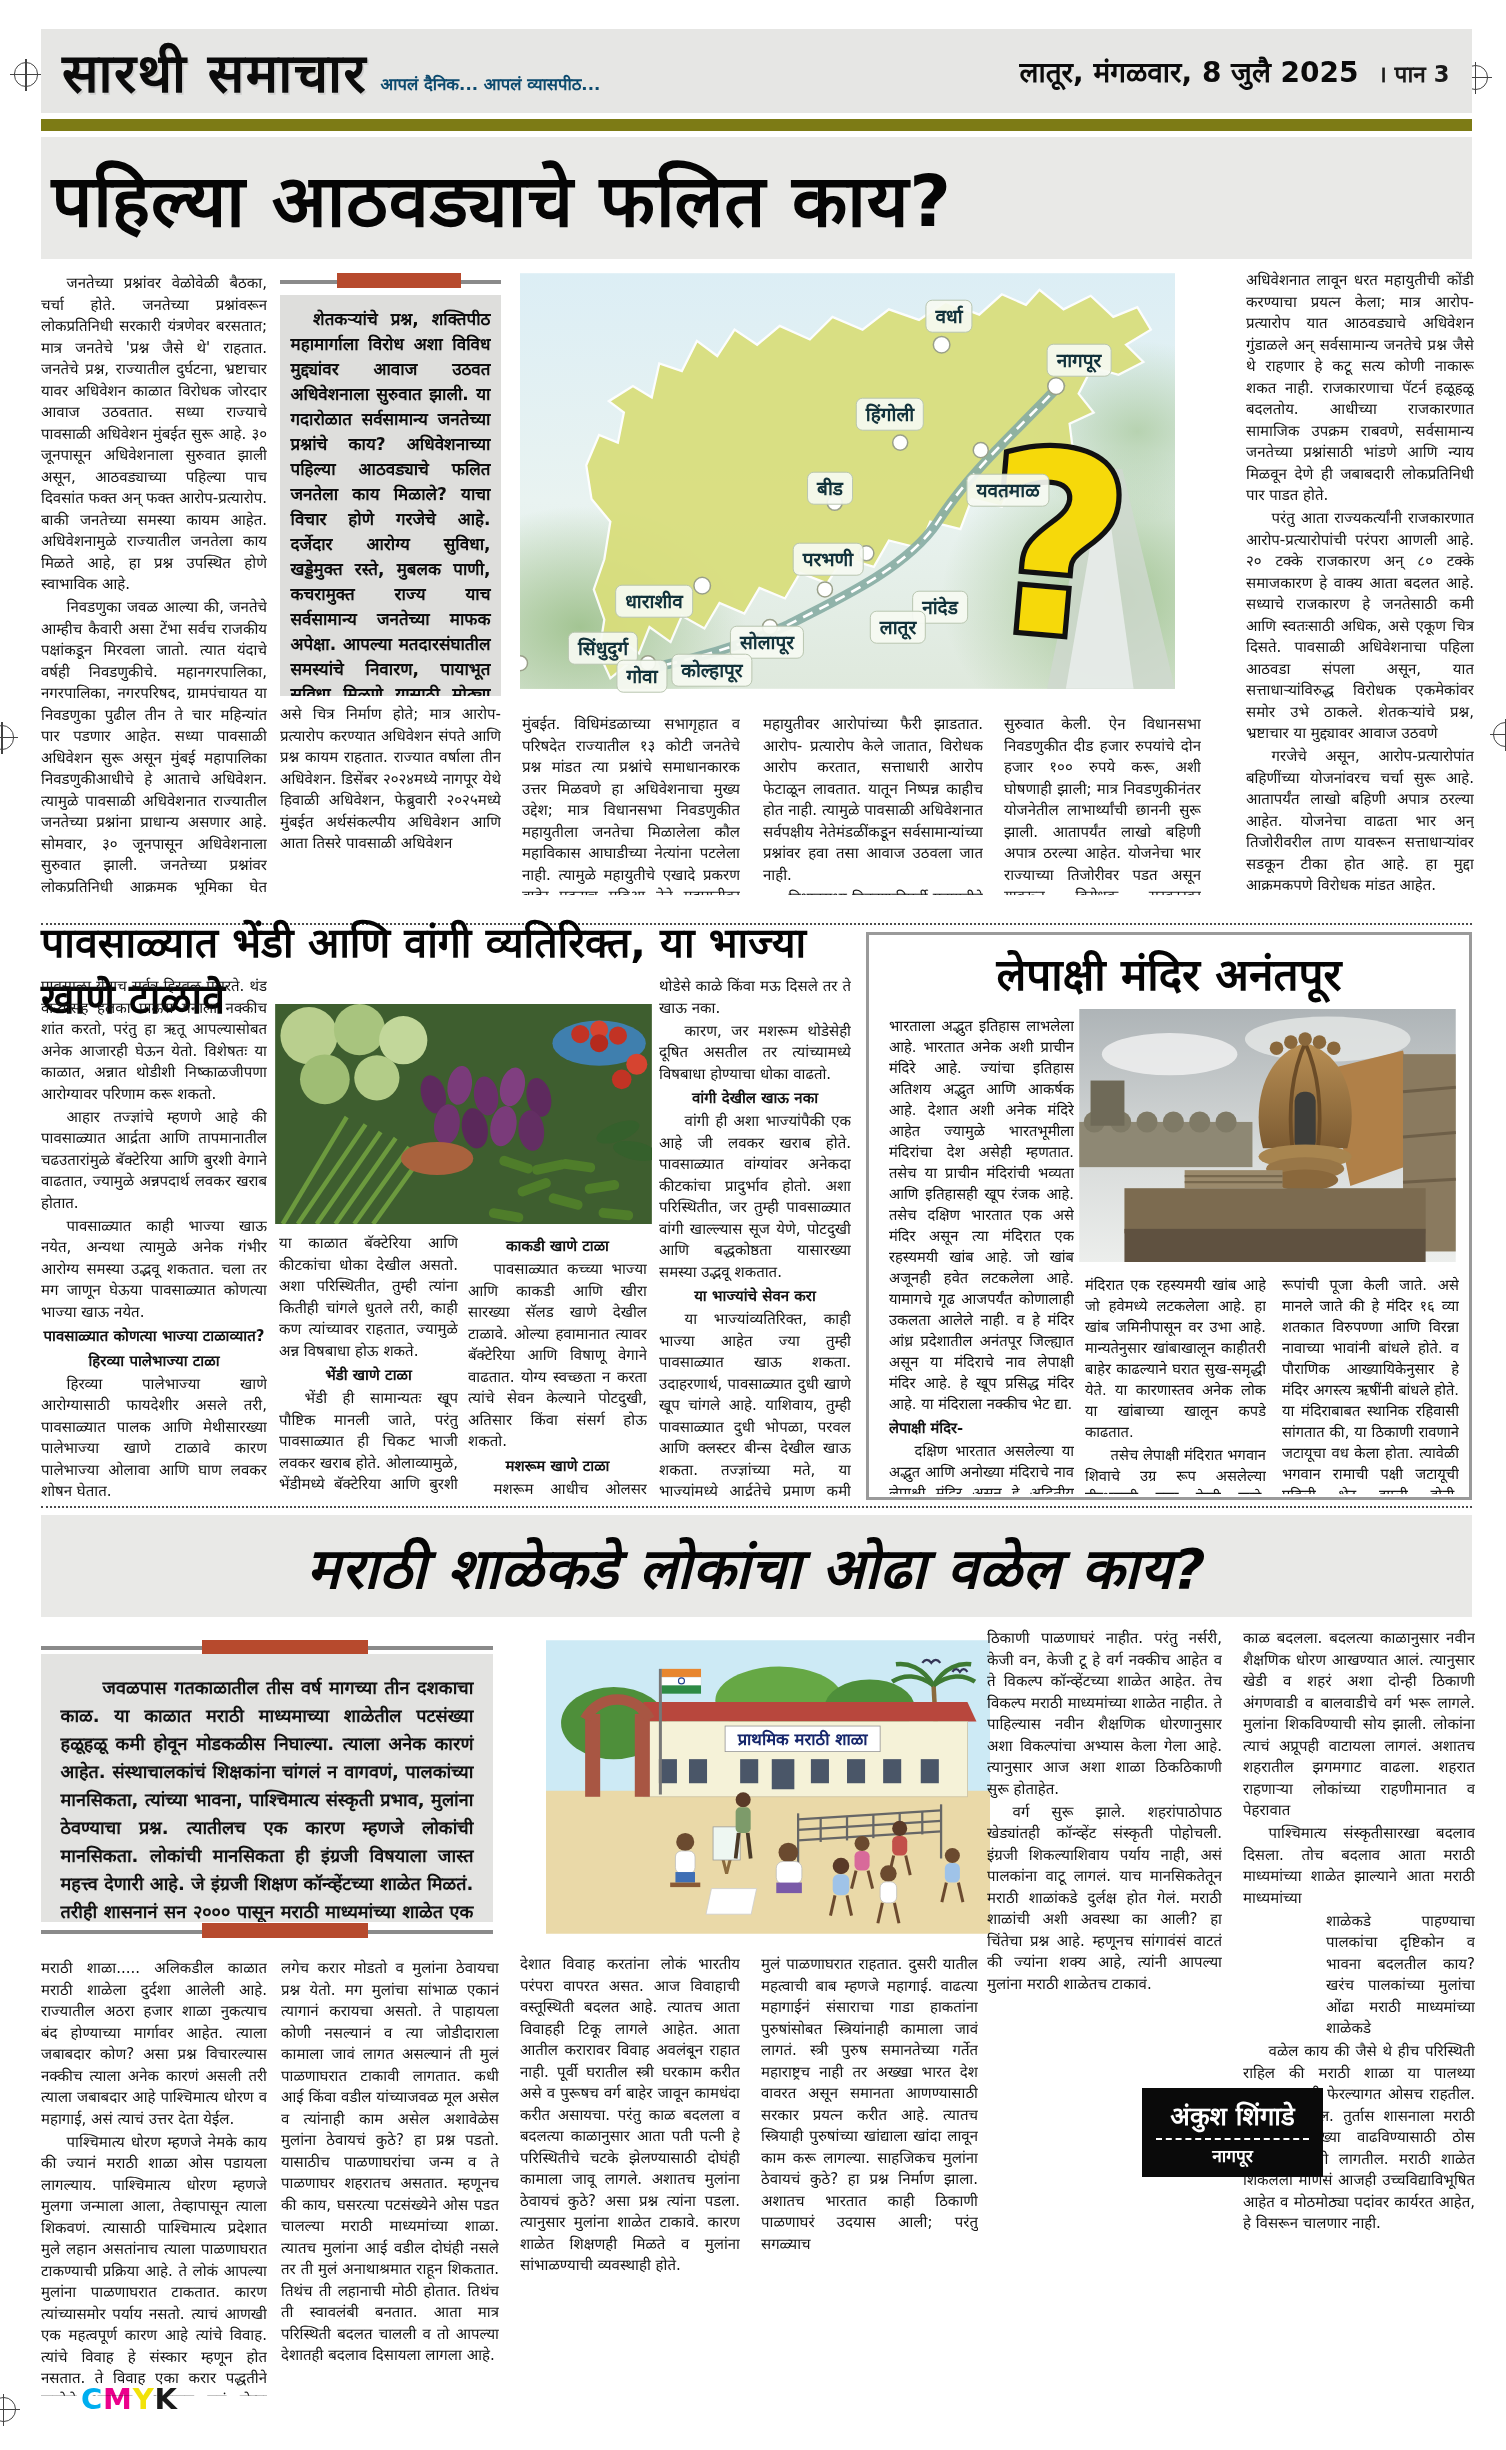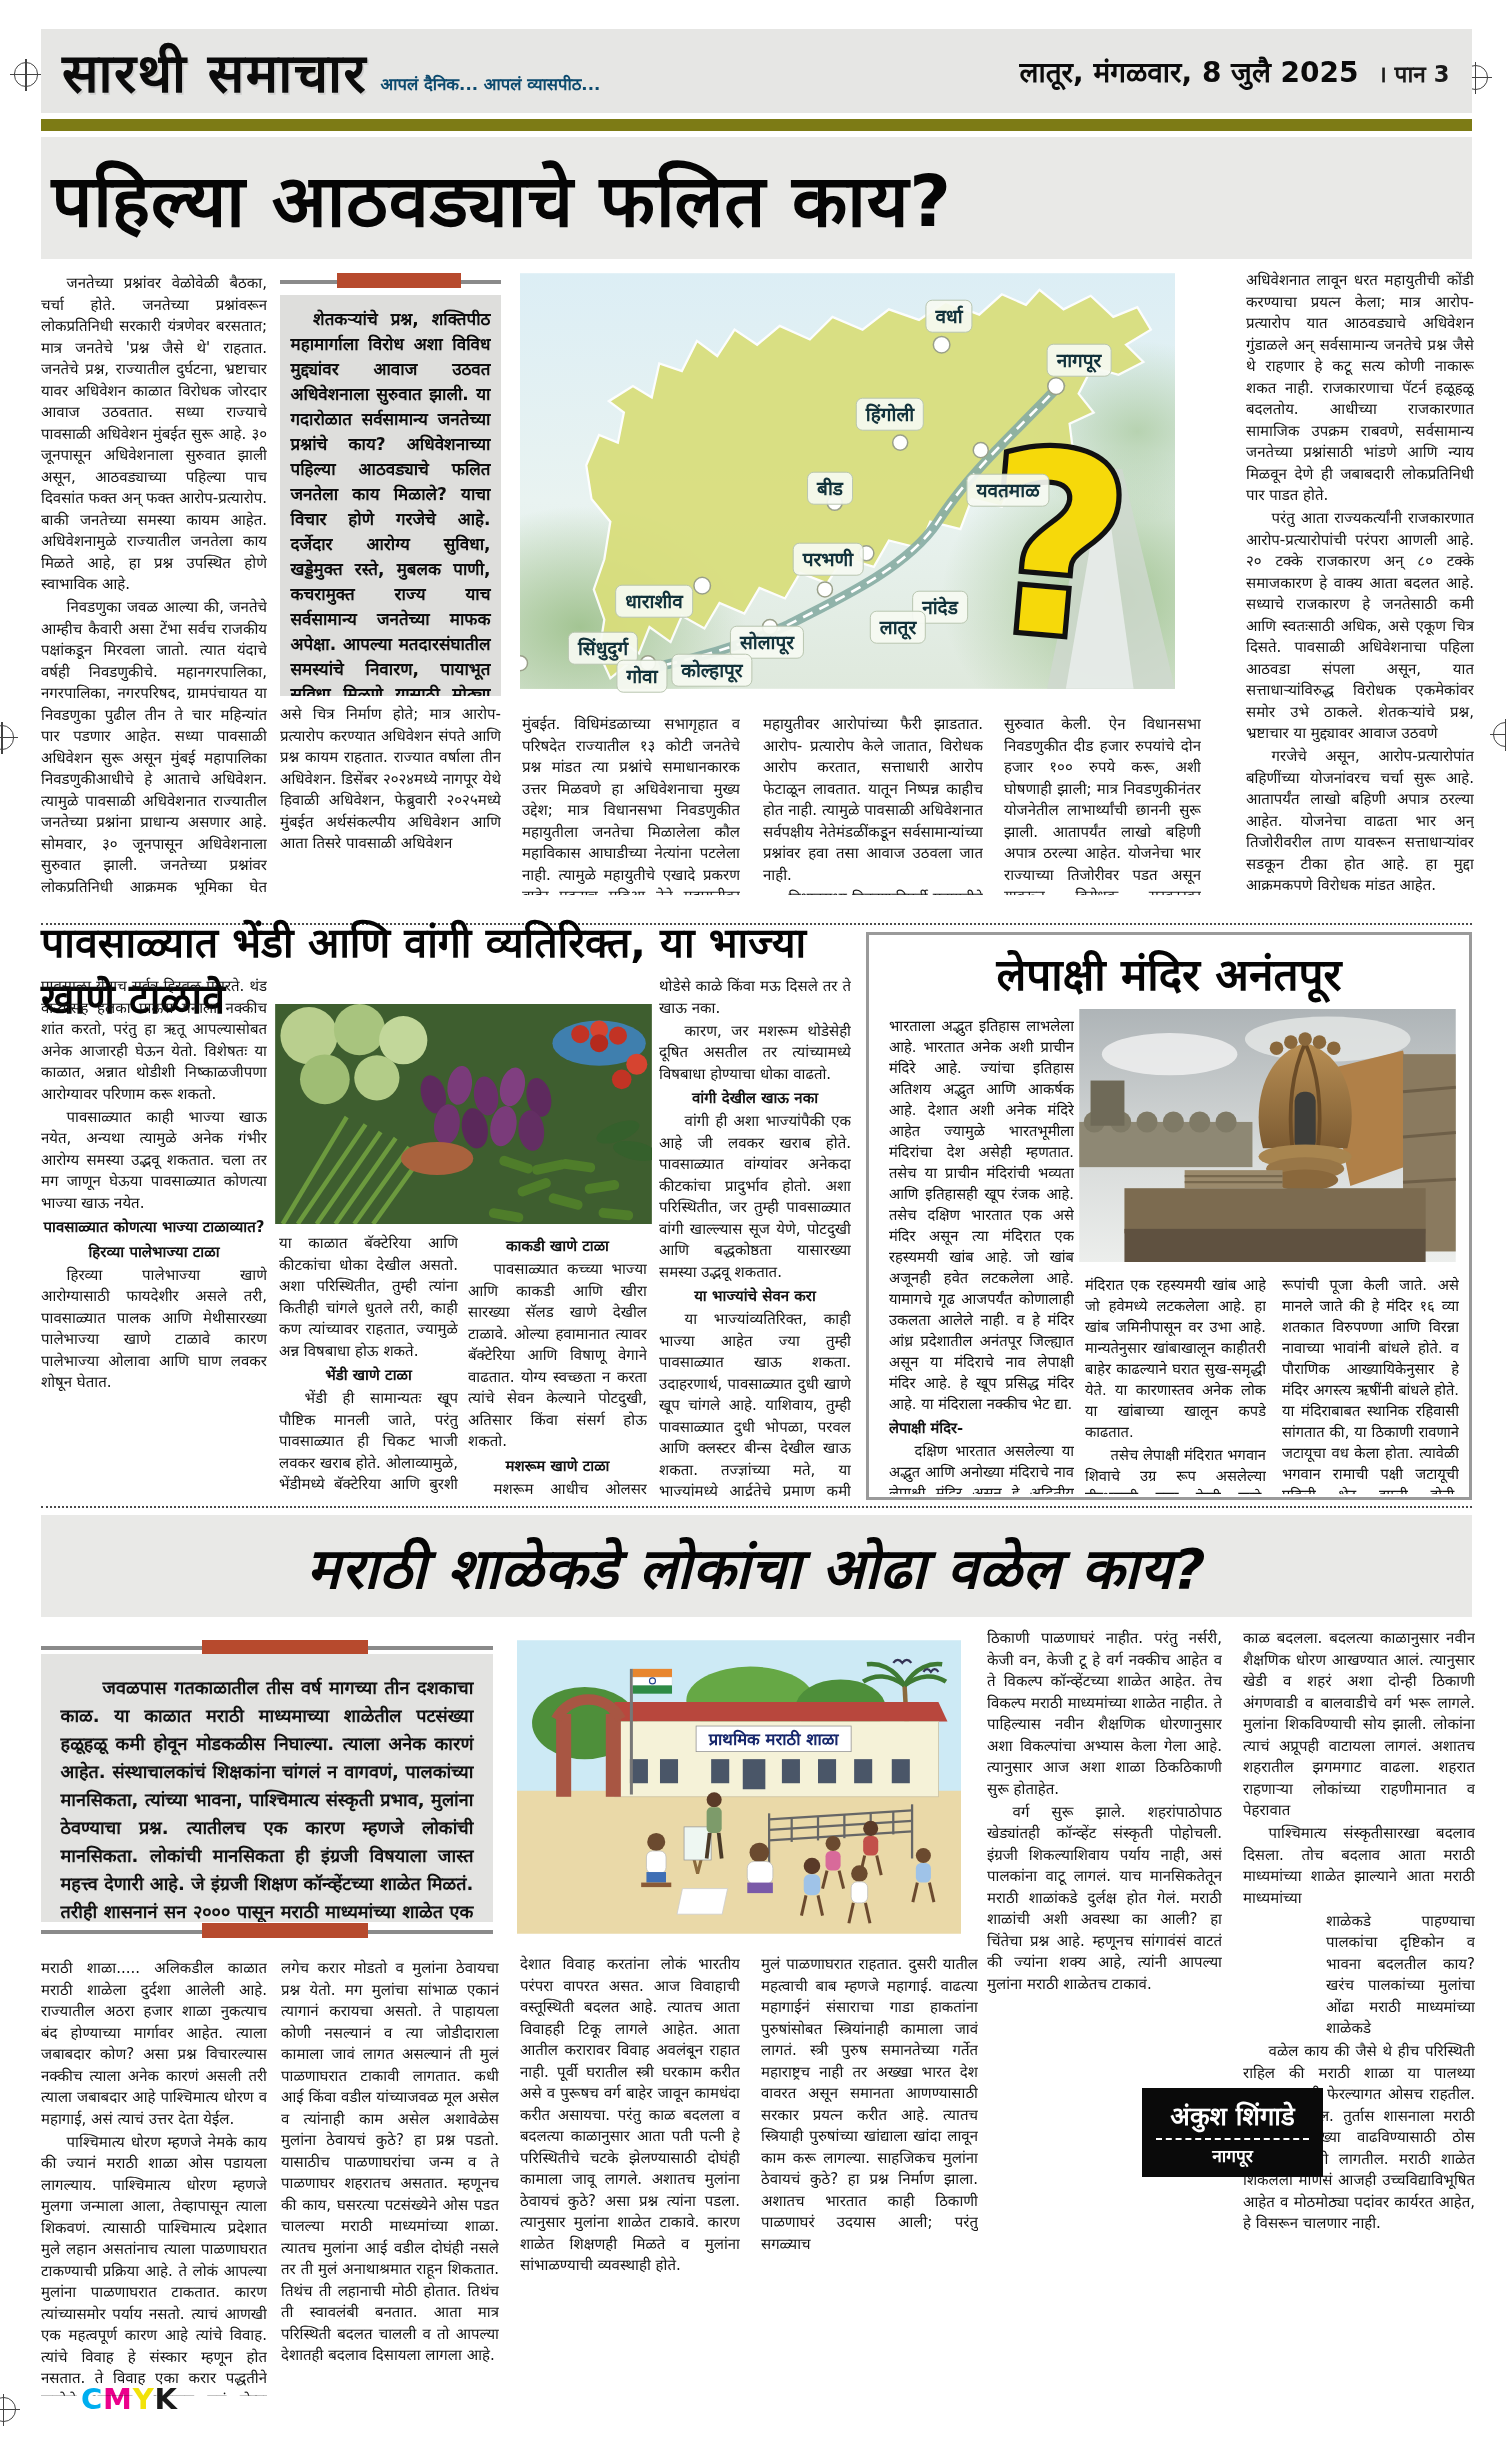--- a/index.html
+++ b/index.html
@@ -172,20 +172,21 @@
   <p>परंतु आता राज्यकर्त्यांनी राजकारणात आरोप-प्रत्यारोपांची परंपरा आणली आहे. २० टक्के राजकारण अन् ८० टक्के समाजकारण हे वाक्य आता बदलत आहे. सध्याचे राजकारण हे जनतेसाठी कमी आणि स्वतःसाठी अधिक, असे एकूण चित्र दिसते. पावसाळी अधिवेशनाचा पहिला आठवडा संपला असून, यात सत्ताधाऱ्यांविरुद्ध विरोधक एकमेकांवर समोर उभे ठाकले. शेतकऱ्यांचे प्रश्न, भ्रष्टाचार या मुद्द्यावर आवाज उठवणे</p>
   <p>गरजेचे असून, आरोप-प्रत्यारोपांत बहिणींच्या योजनांवरच चर्चा सुरू आहे. आतापर्यंत लाखो बहिणी अपात्र ठरल्या आहेत. योजनेचा वाढता भार अन् तिजोरीवरील ताण यावरून सत्ताधाऱ्यांवर सडकून टीका होत आहे. हा मुद्दा आक्रमकपणे विरोधक मांडत आहेत.</p>
 </div>
 
 <div class="abs dotted" style="left:41px;top:923px;width:1431px;"></div>
 
 <div class="abs vegHead">पावसाळ्यात भेंडी आणि वांगी व्यतिरिक्त, या भाज्या खाणे टाळावे</div>
 
 <div class="col" style="left:41px;top:976px;width:226px;height:520px;">
   <p style="text-indent:0">पावसाळा येताच सर्वत्र हिरवळ पसरते. थंड वाऱ्यासह हलका पाऊस मनाला नक्कीच शांत करतो, परंतु हा ऋतू आपल्यासोबत अनेक आजारही घेऊन येतो. विशेषतः या काळात, अन्नात थोडीशी निष्काळजीपणा आरोग्यावर परिणाम करू शकतो.</p>
+  <p>आहार तज्ज्ञांचे म्हणणे आहे की पावसाळ्यात आर्द्रता आणि तापमानातील चढउतारांमुळे बॅक्टेरिया आणि बुरशी वेगाने वाढतात, ज्यामुळे अन्नपदार्थ लवकर खराब होतात.</p>
   <p>पावसाळ्यात काही भाज्या खाऊ नयेत, अन्यथा त्यामुळे अनेक गंभीर आरोग्य समस्या उद्भवू शकतात. चला तर मग जाणून घेऊया पावसाळ्यात कोणत्या भाज्या खाऊ नयेत.</p>
   <p class="subhead">पावसाळ्यात कोणत्या भाज्या टाळाव्यात?</p>
   <p class="subhead">हिरव्या पालेभाज्या टाळा</p>
   <p>हिरव्या पालेभाज्या खाणे आरोग्यासाठी फायदेशीर असले तरी, पावसाळ्यात पालक आणि मेथीसारख्या पालेभाज्या खाणे टाळावे कारण पालेभाज्या ओलावा आणि घाण लवकर शोषून घेतात.</p>
 </div>
 
 <div class="abs" style="left:275px;top:1004px;width:377px;height:220px;overflow:hidden;">
   <svg width="377" height="220" viewBox="0 0 500 292">
     <rect width="500" height="292" fill="#3e5e2f"></rect>
     <g>
@@ -338,21 +339,21 @@
 </div>
 
 <div class="abs q-rule" style="left:41px;top:1646px;width:452px;"></div>
 <div class="abs q-tab" style="left:202px;top:1640px;width:166px;"></div>
 <div class="abs introbox">
   <p>जवळपास गतकाळातील तीस वर्ष मागच्या तीन दशकाचा काळ. या काळात मराठी माध्यमाच्या शाळेतील पटसंख्या हळूहळू कमी होवून मोडकळीस निघाल्या. त्याला अनेक कारणं आहेत. संस्थाचालकांचं शिक्षकांना चांगलं न वागवणं, पालकांच्या मानसिकता, त्यांच्या भावना, पाश्चिमात्य संस्कृती प्रभाव, मुलांना ठेवण्याचा प्रश्न. त्यातीलच एक कारण म्हणजे लोकांची मानसिकता. लोकांची मानसिकता ही इंग्रजी विषयाला जास्त महत्त्व देणारी आहे. जे इंग्रजी शिक्षण कॉन्व्हेंटच्या शाळेत मिळतं. तरीही शासनानं सन २००० पासून मराठी माध्यमांच्या शाळेत एक विशेष विषय म्हणून इंग्रजी विषयाचा समावेश केला. तरीही त्या विषयानं फारसा फरक पडलेला नाही. आजही इंग्रजी माध्यमांच्या शाळेत पटसंख्या भरभरुन आहे व मराठी माध्यमांच्या शाळा ओस पडायला लागल्यात. काही ठिकाणी तर बंद आहेत. ज्याला वेगवेगळी कारणं आहेत.</p>
 </div>
 <div class="abs q-rule" style="left:41px;top:1930px;width:452px;"></div>
 <div class="abs q-tab" style="left:202px;top:1923px;width:166px;"></div>
 
-<div class="abs" style="left:517px;top:1640px;width:444px;height:294px;overflow:hidden;text-align:center;">
+<div class="abs" style="left:546px;top:1640px;width:444px;height:294px;overflow:hidden;text-align:center;">
   <svg width="444" height="294" viewBox="0 0 590 390">
     <rect width="590" height="230" fill="#cdeaf5"></rect>
     <rect y="200" width="590" height="190" fill="#ead9a8"></rect>
     <ellipse cx="90" cy="110" rx="70" ry="48" fill="#4e8f3a"></ellipse>
     <ellipse cx="310" cy="80" rx="85" ry="45" fill="#66a845"></ellipse>
     <ellipse cx="430" cy="90" rx="60" ry="38" fill="#4e8f3a"></ellipse>
     <g stroke="#3e7a33" stroke-width="6" fill="none">
       <line x1="520" y1="150" x2="515" y2="60" stroke="#8a6a3c"></line>
       <path d="M515,60 C495,45 475,45 460,55"></path>
         <path d="M515,60 C535,45 555,45 570,55"></path>

